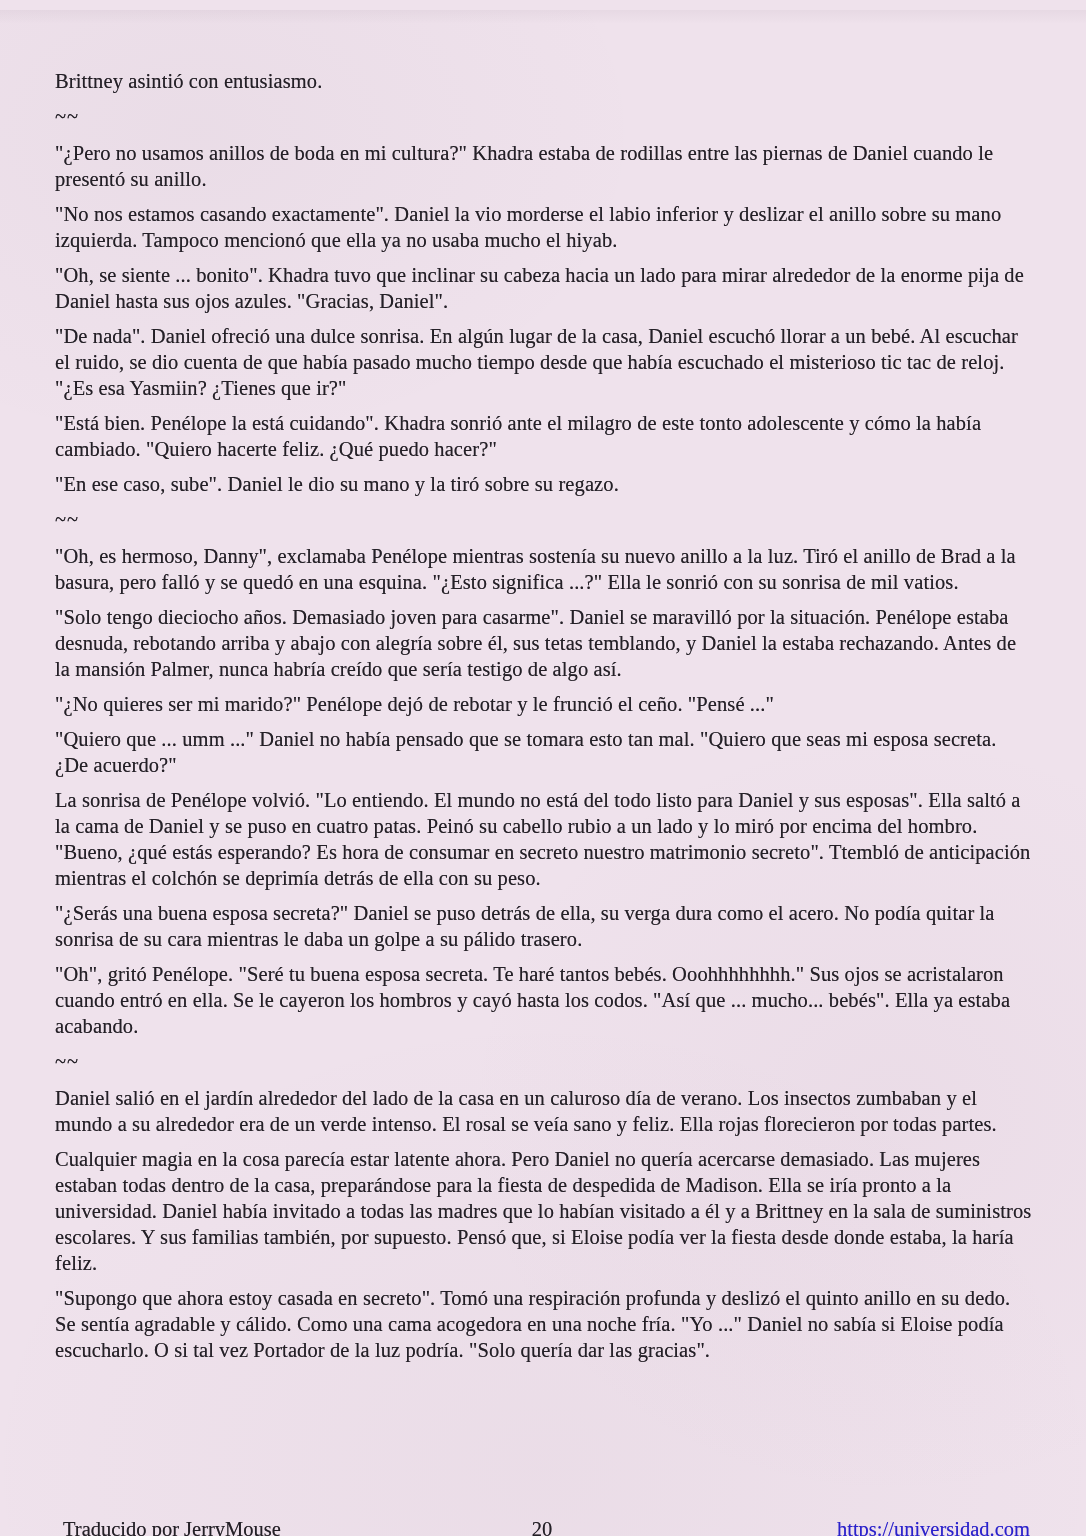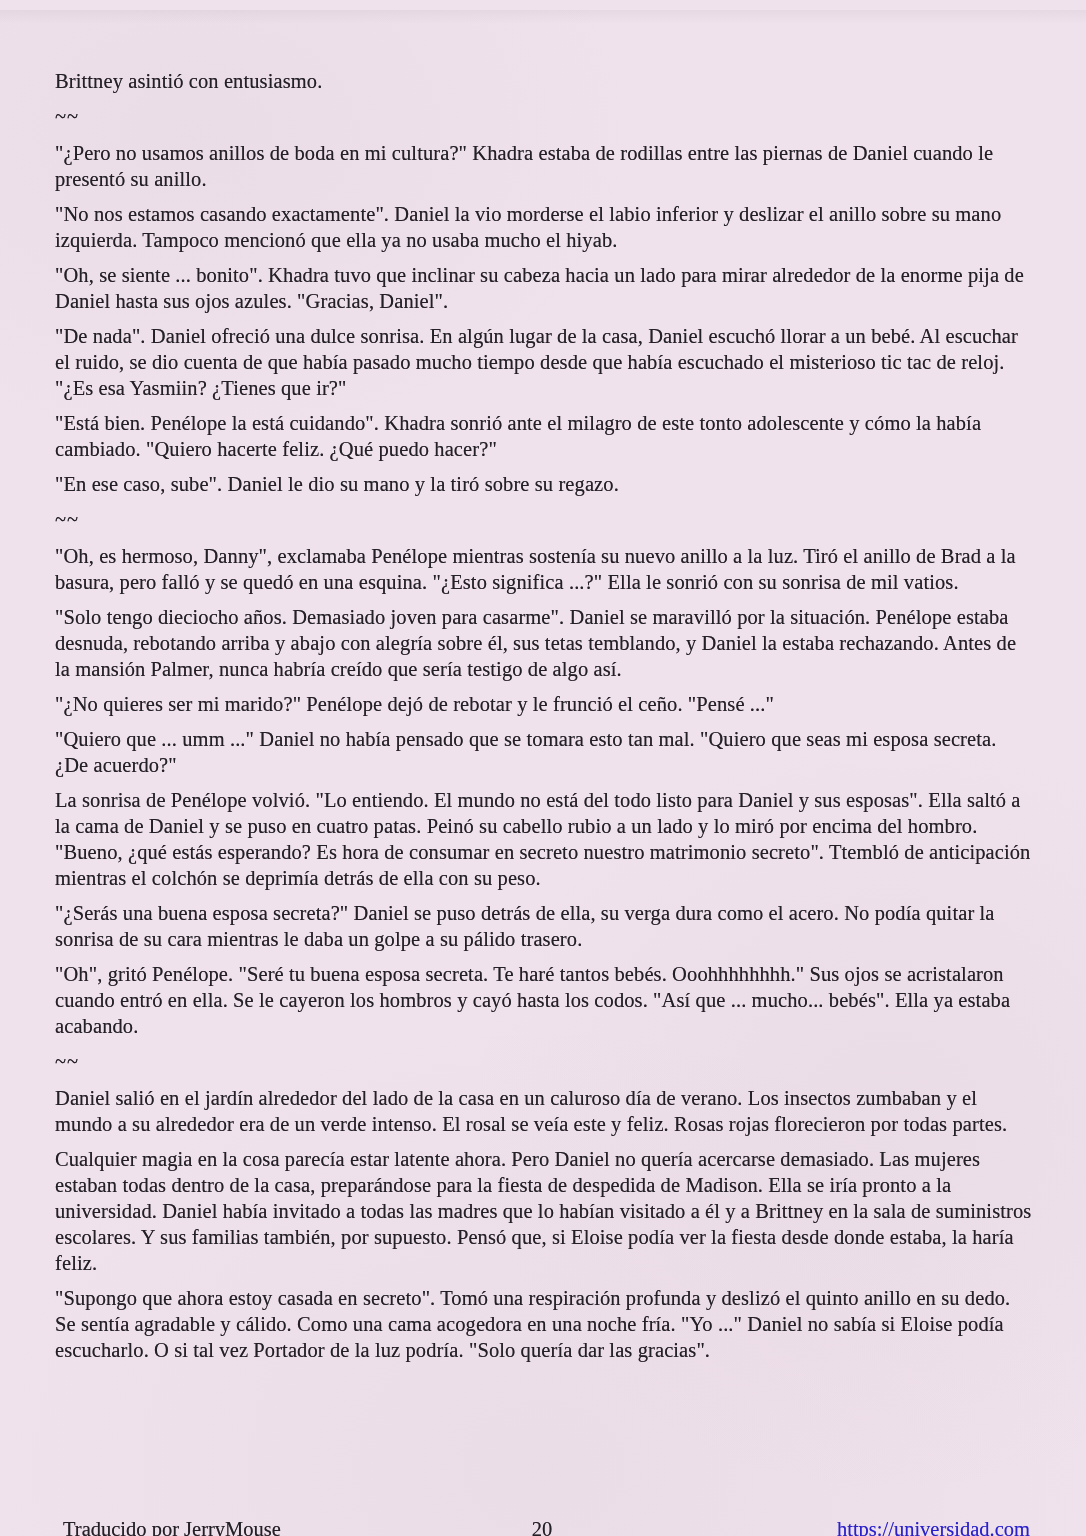--- a/index.html
+++ b/index.html
@@ -85,21 +85,21 @@
       <p class="para">"En ese caso, sube". Daniel le dio su mano y la tiró sobre su regazo.</p>
       <p class="para separator">~~</p>
       <p class="para">"Oh, es hermoso, Danny", exclamaba Penélope mientras sostenía su nuevo anillo a la luz. Tiró el anillo de Brad a la basura, pero falló y se quedó en una esquina. "¿Esto significa ...?" Ella le sonrió con su sonrisa de mil vatios.</p>
       <p class="para">"Solo tengo dieciocho años. Demasiado joven para casarme". Daniel se maravilló por la situación. Penélope estaba desnuda, rebotando arriba y abajo con alegría sobre él, sus tetas temblando, y Daniel la estaba rechazando. Antes de la mansión Palmer, nunca habría creído que sería testigo de algo así.</p>
       <p class="para">"¿No quieres ser mi marido?" Penélope dejó de rebotar y le frunció el ceño. "Pensé ..."</p>
       <p class="para">"Quiero que ... umm ..." Daniel no había pensado que se tomara esto tan mal. "Quiero que seas mi esposa secreta. ¿De acuerdo?"</p>
       <p class="para">La sonrisa de Penélope volvió. "Lo entiendo. El mundo no está del todo listo para Daniel y sus esposas". Ella saltó a la cama de Daniel y se puso en cuatro patas. Peinó su cabello rubio a un lado y lo miró por encima del hombro. "Bueno, ¿qué estás esperando? Es hora de consumar en secreto nuestro matrimonio secreto". Ttembló de anticipación mientras el colchón se deprimía detrás de ella con su peso.</p>
       <p class="para">"¿Serás una buena esposa secreta?" Daniel se puso detrás de ella, su verga dura como el acero. No podía quitar la sonrisa de su cara mientras le daba un golpe a su pálido trasero.</p>
       <p class="para">"Oh", gritó Penélope. "Seré tu buena esposa secreta. Te haré tantos bebés. Ooohhhhhhhh." Sus ojos se acristalaron cuando entró en ella. Se le cayeron los hombros y cayó hasta los codos. "Así que ... mucho... bebés". Ella ya estaba acabando.</p>
       <p class="para separator">~~</p>
-      <p class="para">Daniel salió en el jardín alrededor del lado de la casa en un caluroso día de verano. Los insectos zumbaban y el mundo a su alrededor era de un verde intenso. El rosal se veía este y feliz. Rosas rojas florecieron por todas partes.</p>
+      <p class="para">Daniel salió en el jardín alrededor del lado de la casa en un caluroso día de verano. Los insectos zumbaban y el mundo a su alrededor era de un verde intenso. El rosal se veía sano y feliz. Ella rojas florecieron por todas partes.</p>
       <p class="para">Cualquier magia en la cosa parecía estar latente ahora. Pero Daniel no quería acercarse demasiado. Las mujeres estaban todas dentro de la casa, preparándose para la fiesta de despedida de Madison. Ella se iría pronto a la universidad. Daniel había invitado a todas las madres que lo habían visitado a él y a Brittney en la sala de suministros escolares. Y sus familias también, por supuesto. Pensó que, si Eloise podía ver la fiesta desde donde estaba, la haría feliz.</p>
       <p class="para">"Supongo que ahora estoy casada en secreto". Tomó una respiración profunda y deslizó el quinto anillo en su dedo. Se sentía agradable y cálido. Como una cama acogedora en una noche fría. "Yo ..." Daniel no sabía si Eloise podía escucharlo. O si tal vez Portador de la luz podría. "Solo quería dar las gracias".</p>
     </div>
 
   <div class="footer">
     <span class="credit">Traducido por JerryMouse</span>
     <span class="pagenum">20</span>
     <a class="sitelink" href="#">https://universidad.com</a>
   </div>
 

